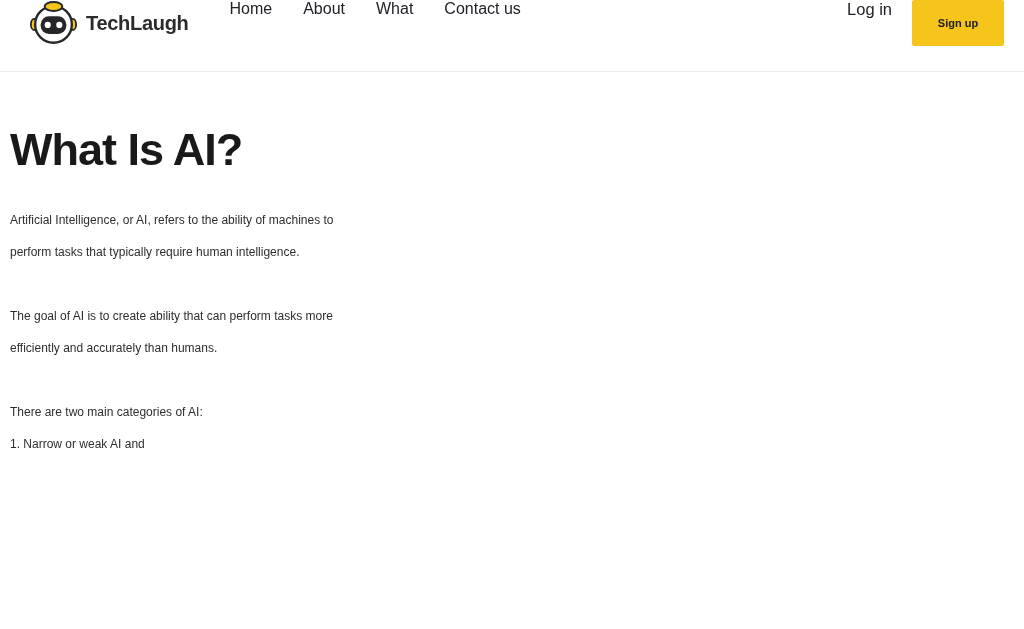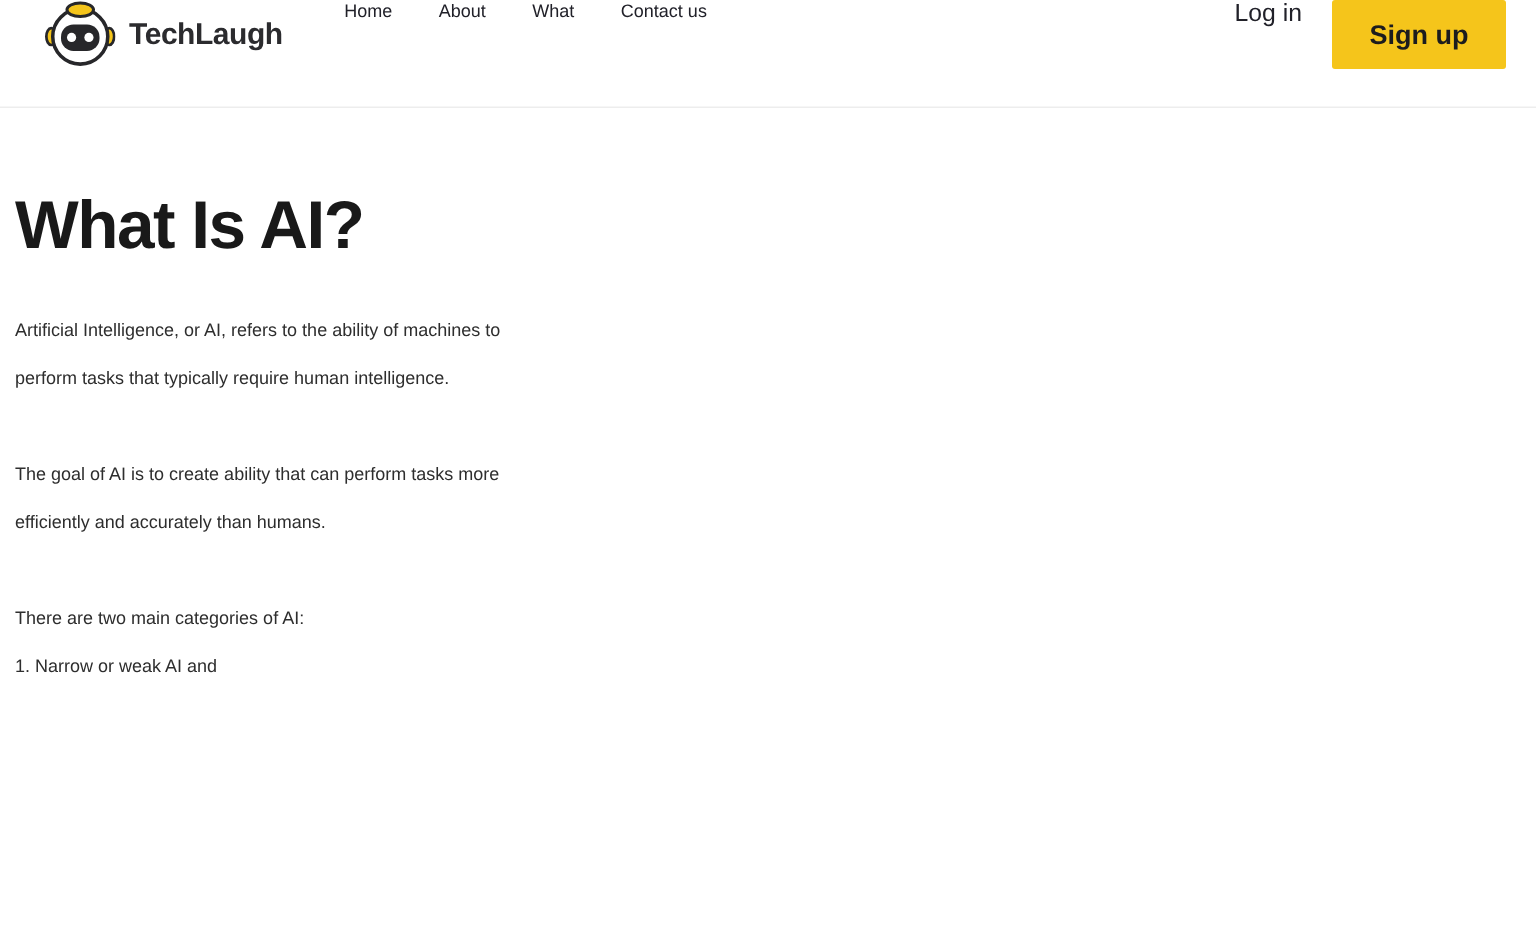--- a/index.html
+++ b/index.html
@@ -42,39 +42,39 @@
   }
   .nav{
     display:flex;
     align-items:center;
     gap:31px;
     margin-left:41px;
   }
   .nav a{
     text-decoration:none;
     color:var(--nav);
-    font-size:12px;
+    font-size:16px;
     cursor:pointer;
   }
   .spacer{flex:1;}
   .login{
     color:var(--nav);
     font-size:16.5px;
     text-decoration:none;
     margin-right:20px;
     cursor:pointer;
   }
   .signup-btn{
-    width:116px;
+    width:92px;
     height:46px;
     background:var(--accent);
     border:none;
     border-radius:2px;
     font-family:"Liberation Sans", sans-serif;
-    font-size:18px;
+    font-size:11px;
     font-weight:600;
     color:#1C1C1E;
     cursor:pointer;
   }
   
   .main{
     padding:50px 0 0 10px;
   }
   .article-title{
     font-size:45px;

